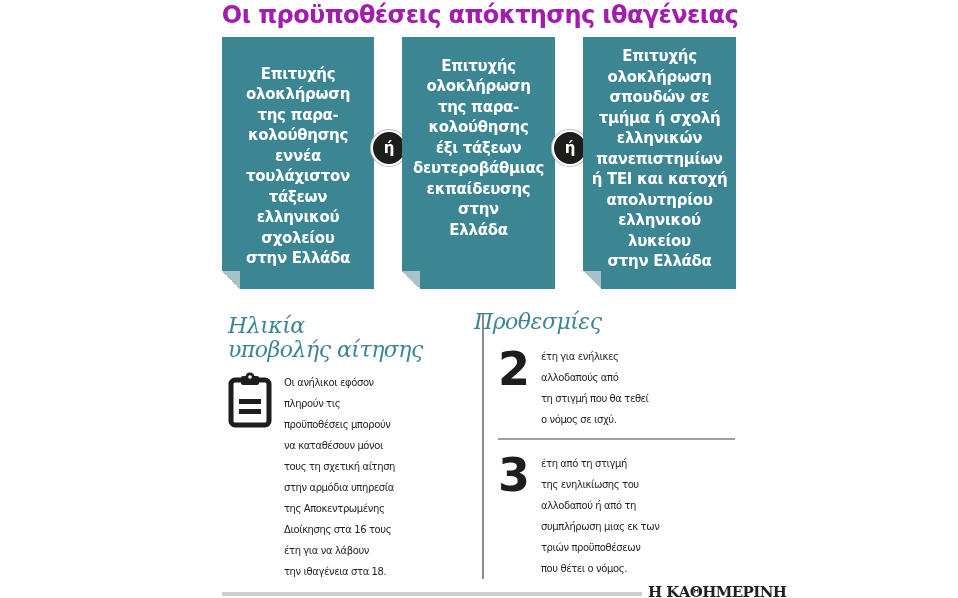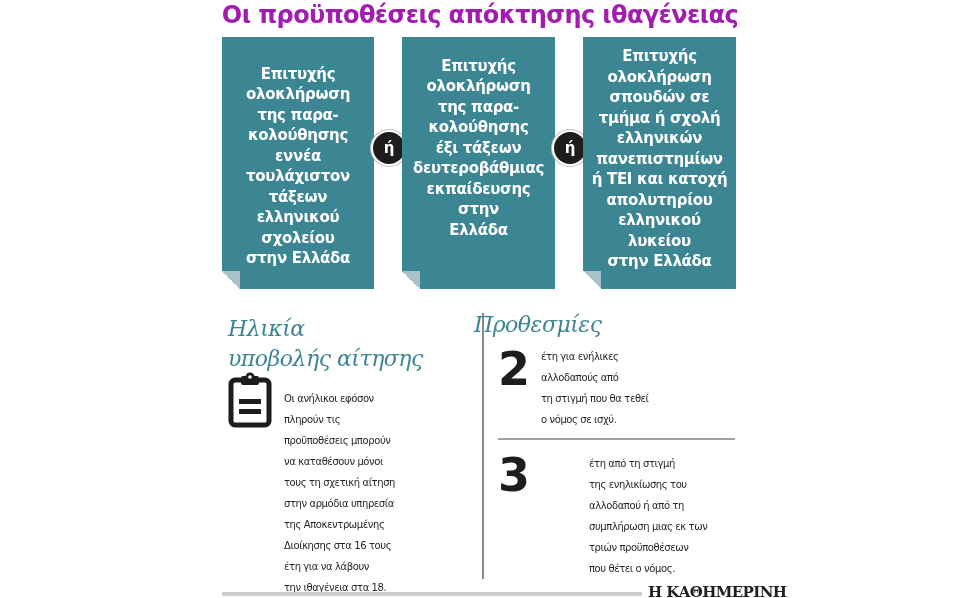--- a/index.html
+++ b/index.html
@@ -28,39 +28,39 @@
     .card3 { left: 583px; width: 153px; padding-bottom: 8px; }
     .or-badge {
       position: absolute; width: 32px; height: 32px; border-radius: 50%;
       background: #1d1d1b; border: 2px solid #ffffff; box-shadow: 0 0 0 1px #bfbfbf;
       color: #ffffff; font-weight: bold; font-size: 15px; line-height: 32px; text-align: center;
     }
     .or1 { left: 371px; top: 130px; }
     .or2 { left: 552px; top: 130px; }
     .section-head {
       position: absolute; font-family: "DejaVu Serif", serif; font-style: italic;
-      color: #3c8593; font-size: 22px; line-height: 30px; letter-spacing: -0.5px;
+      color: #3c8593; font-size: 22px; line-height: 24px; letter-spacing: -0.5px;
     }
     .age-head { left: 228px; top: 314px; white-space: pre-line; }
     .dead-head { left: 474px; top: 310px; }
     .clipboard-icon { position: absolute; left: 228px; top: 372px; width: 44px; height: 56px; }
     .body-text {
       position: absolute; font-size: 10px; line-height: 21px; letter-spacing: -0.4px;
       color: #231f20; white-space: pre-line;
     }
-    .age-text { left: 284px; top: 388px; }
+    .age-text { left: 284px; top: 372px; }
     .vdivider { position: absolute; left: 482px; top: 313px; width: 2px; height: 266px; background: #8a8a8a; }
     .hsep { position: absolute; left: 498px; top: 438px; width: 237px; height: 2px; background: #a0a0a0; }
     .big-num {
       position: absolute; font-weight: bold; font-size: 46px; line-height: 46px; color: #1d1d1b;
     }
     .num2 { left: 498px; top: 346px; }
     .num3 { left: 498px; top: 452px; }
     .dl-text1 { left: 541px; top: 346px; }
-    .dl-text2 { left: 541px; top: 453px; margin-left: 48px; }
+    .dl-text2 { left: 541px; top: 453px; }
     .footer-bar { position: absolute; left: 222px; top: 592px; width: 420px; height: 4px; background: #cfcfcf; }
     .footer-logo {
       position: absolute; left: 648px; top: 583px; font-family: "DejaVu Serif", serif;
       font-weight: bold; font-size: 15px; letter-spacing: -0.6px; color: #231f20;
     }
   </style>
 </head>
 <body>
 
 <div class="title">Οι προϋποθέσεις απόκτησης ιθαγένειας</div>

